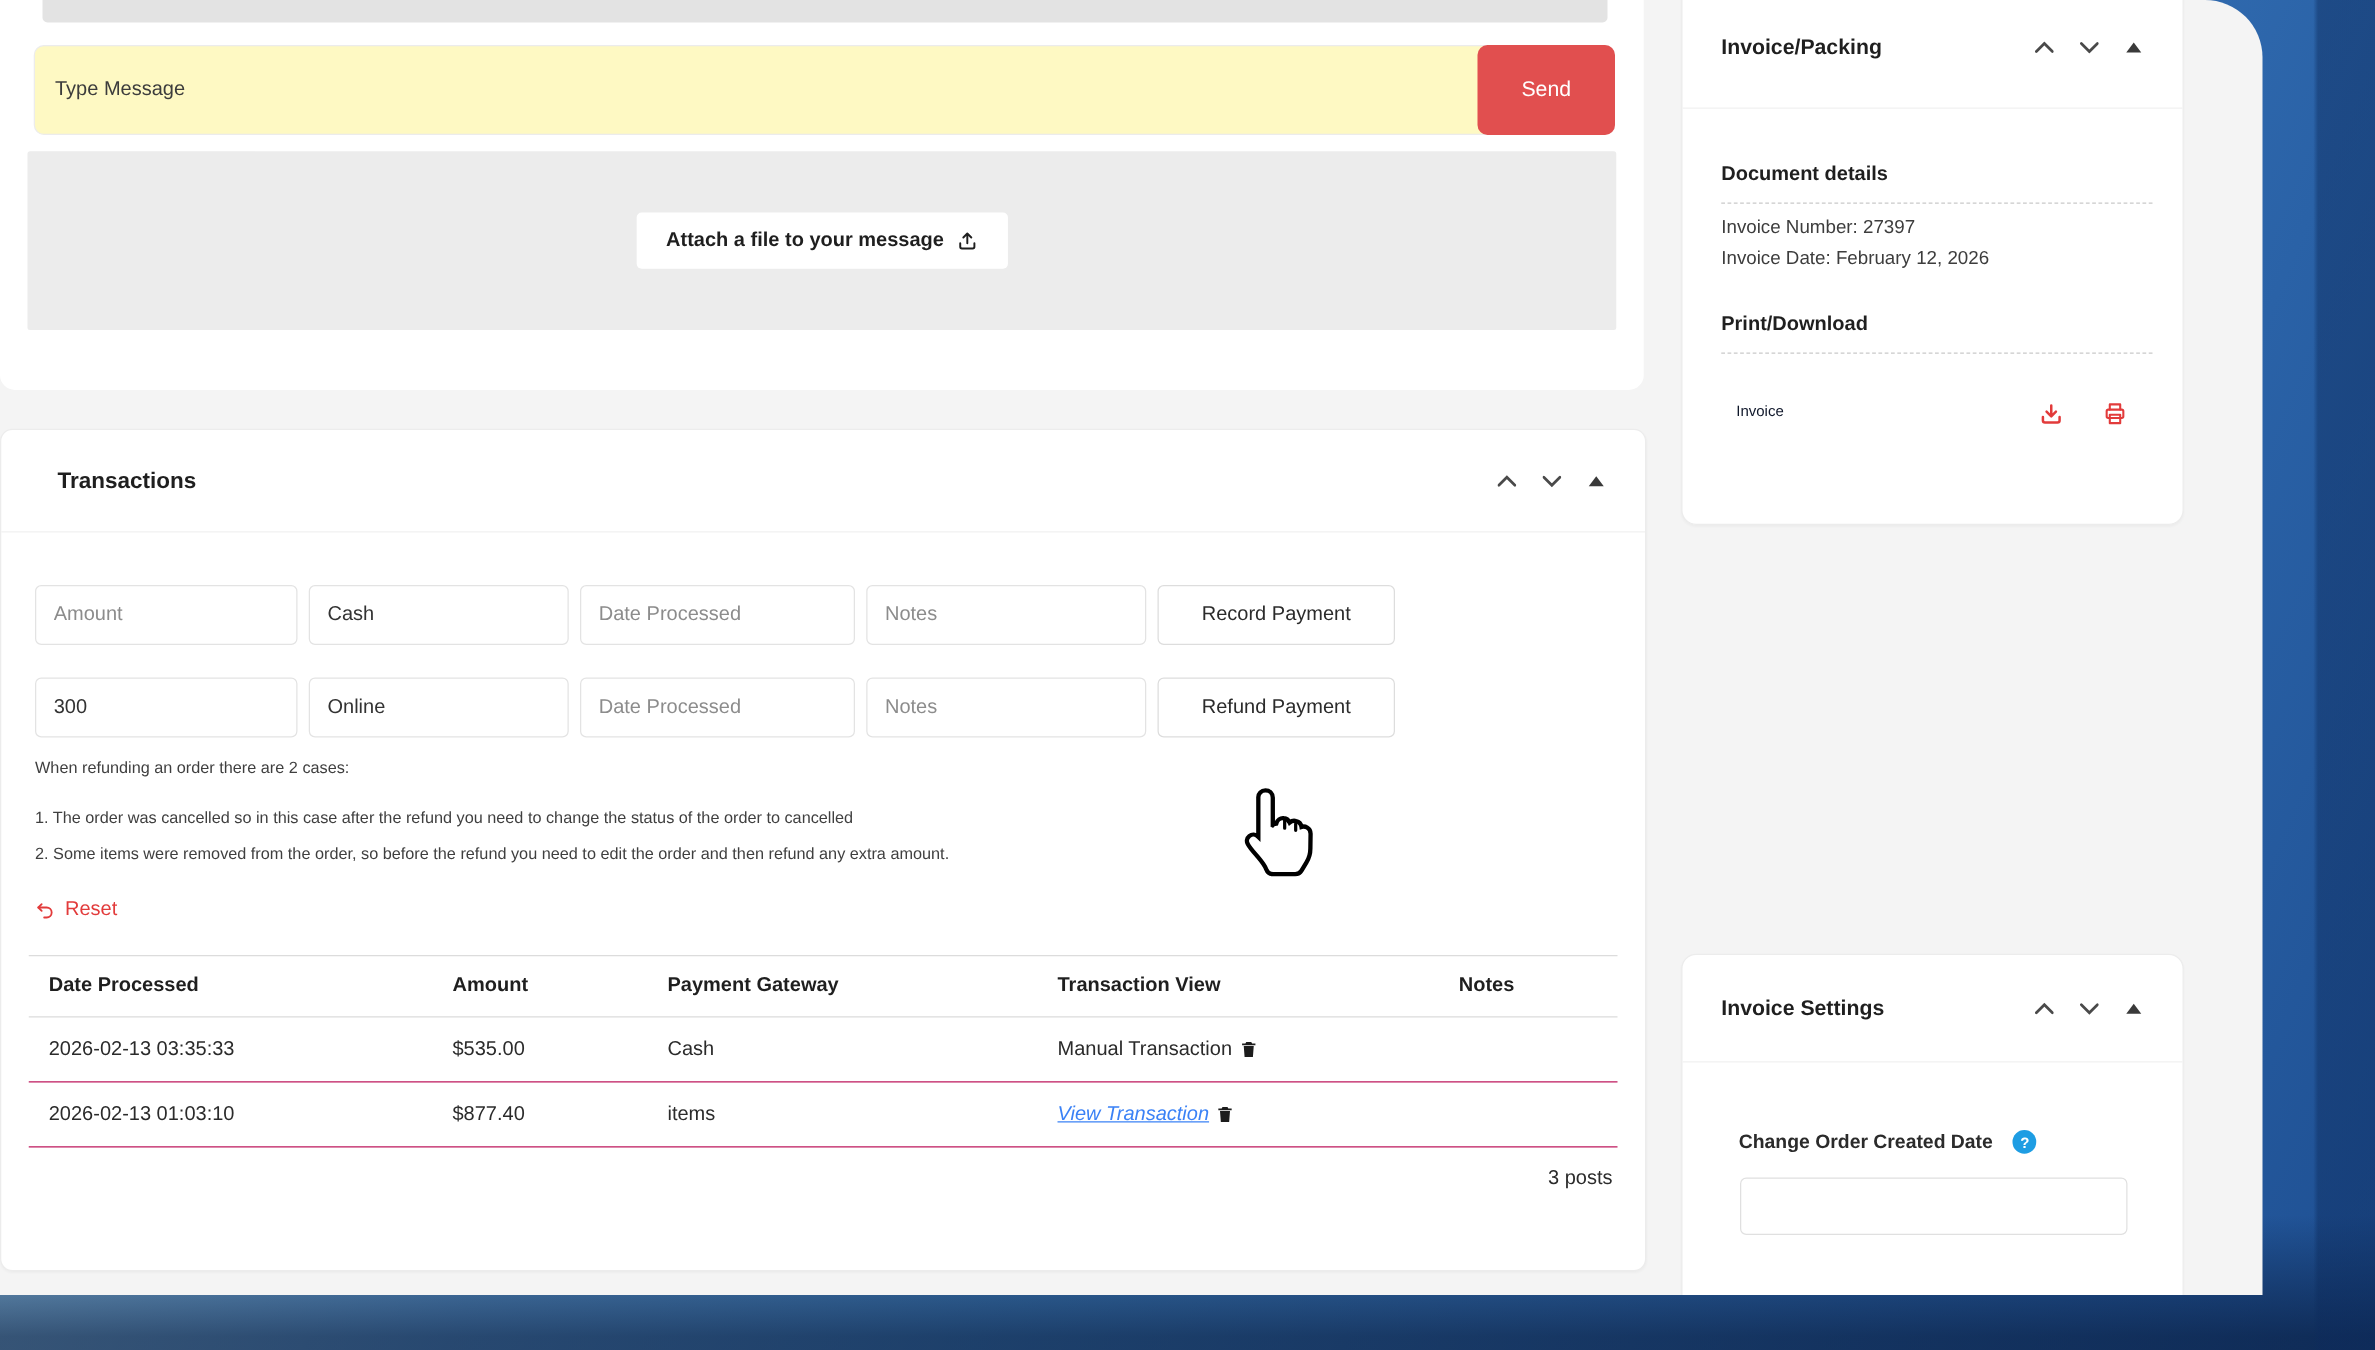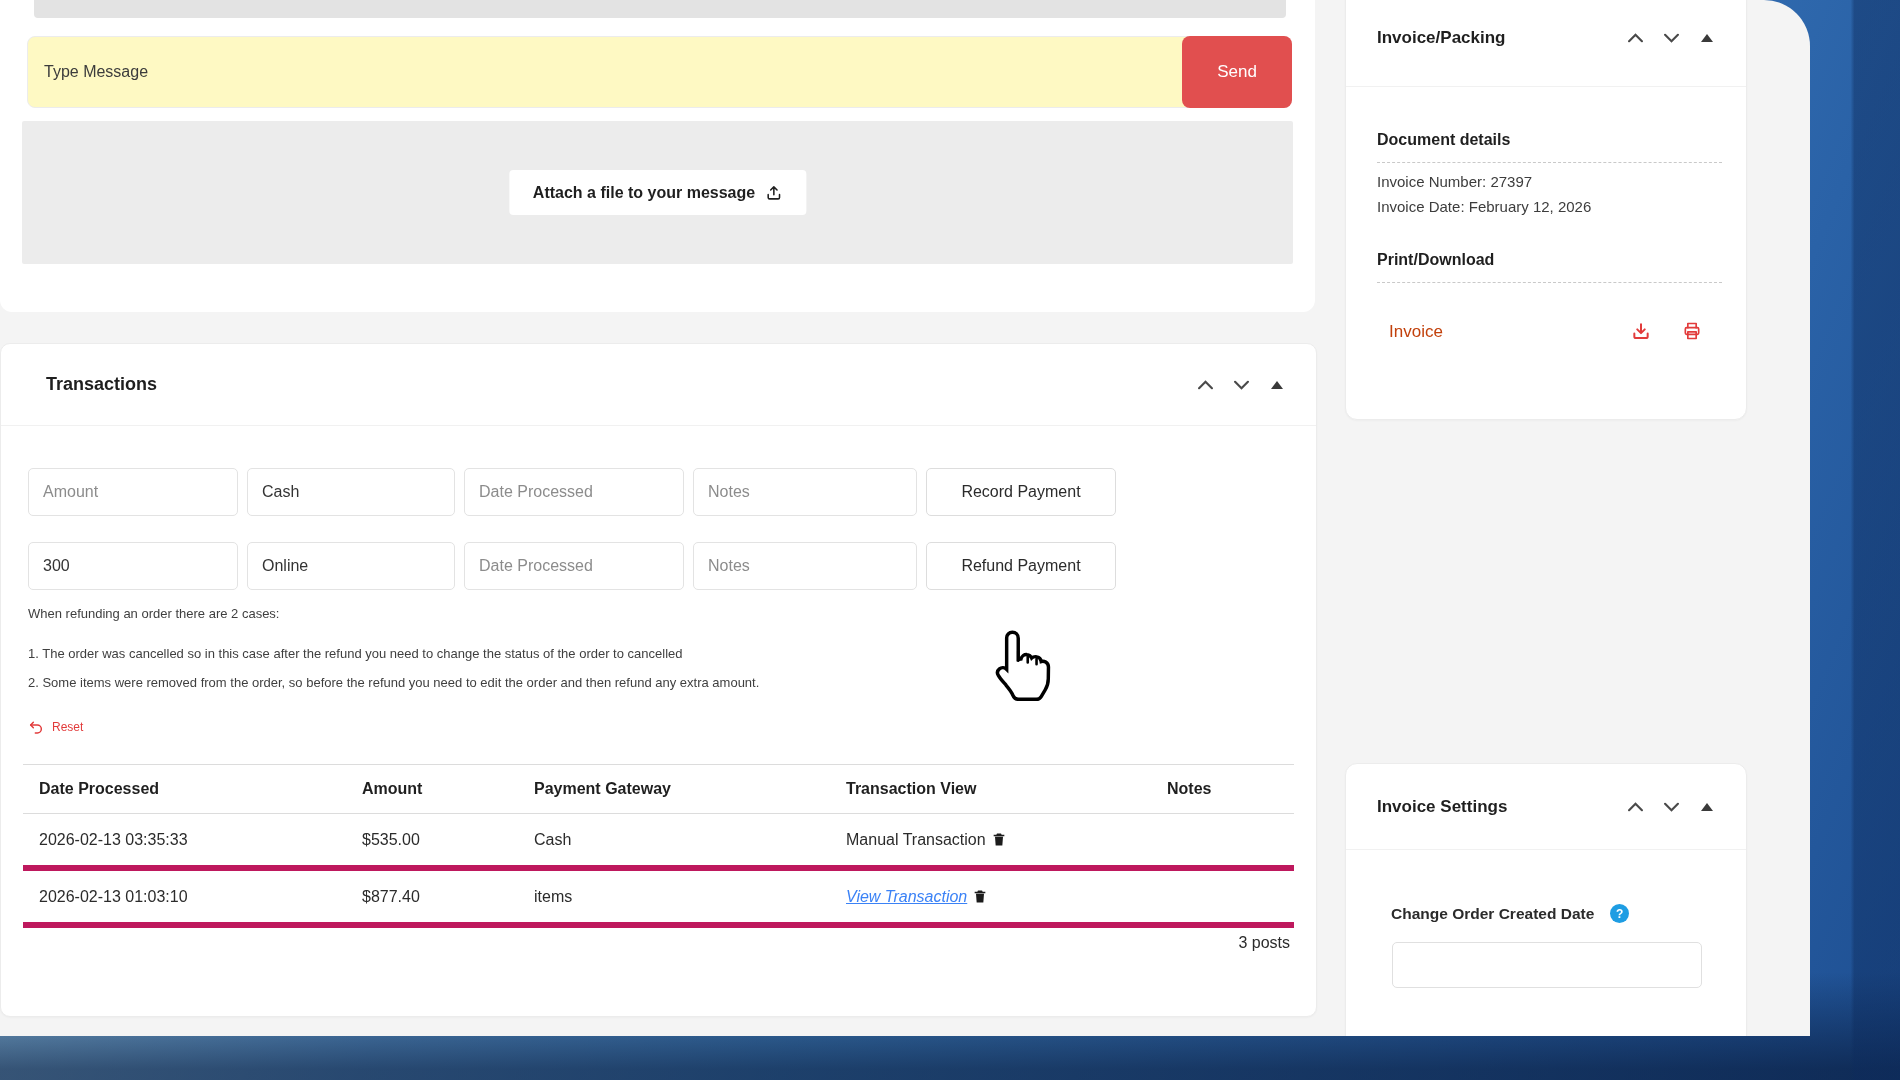--- a/index.html
+++ b/index.html
@@ -63,43 +63,43 @@
   .w-amount{width:210px;} .w-gateway{width:208px;} .w-date{width:220px;} .w-notes{width:224px;}
   .ghost-btn{
     width:190px;height:48px;border:1px solid #ddd;border-radius:5px;background:#fff;cursor:pointer;
     font:500 16px "Liberation Sans","DejaVu Sans",sans-serif;color:#2b2b2b;
   }
   .refund-notes{position:absolute;left:27px;top:262px;font-size:13px;color:#3f3f3f;}
   .refund-notes .intro{margin-bottom:18px;}
   .refund-notes .case{line-height:29px;}
   .reset-link{
     position:absolute;left:27px;top:375px;display:flex;align-items:center;gap:8px;
-    color:#e23b3b;font-size:12px;text-decoration:none;cursor:pointer;
+    color:#e23b3b;font-size:16px;text-decoration:none;cursor:pointer;
   }
   .tx-table{position:absolute;left:22px;top:420px;width:1271px;}
   .t-row{display:grid;grid-template-columns:323px 172px 312px 321px 1fr;align-items:center;}
   .t-head{height:48px;border-top:1px solid #dcdcdc;border-bottom:1px solid #dcdcdc;font-weight:700;color:#1f1f1f;font-size:16px;}
-  .t-body{height:51px;border-bottom:6px solid #be185d;font-size:16px;color:#2b2b2b;}
+  .t-body{height:51px;border-bottom:1px solid #be185d;font-size:16px;color:#2b2b2b;}
   .t-cell{padding-left:16px;display:flex;align-items:center;gap:3px;}
   .red-link{color:#3b82f6;text-decoration:underline;cursor:pointer;font-style:italic;}
   .trash{flex:0 0 auto;margin-left:2px;cursor:pointer;}
   .posts-count{position:absolute;right:26px;top:590px;font-size:16px;color:#2b2b2b;}
   
   .side-panel{position:absolute;left:1345px;width:400px;border-radius:12px;}
   .p-invoice{top:-12px;height:430px;}
   .p-expenses{top:458px;height:271px;}
   .p-settings{top:763px;height:290px;border-bottom-left-radius:0;border-bottom-right-radius:0;}
   .side-panel .panel-title{padding-left:31px;font-size:17px;}
   .p-invoice .panel-header{height:97px;}
   .p-expenses .panel-header{height:83px;}
   .p-settings .panel-header{height:85px;}
   .side-heading{position:absolute;left:31px;font-size:16px;font-weight:700;color:#1f1f1f;}
   .dash-line{position:absolute;left:31px;width:345px;border-top:1px dashed #c9c9c9;}
   .side-text{position:absolute;left:31px;font-size:15px;color:#3d3d3d;}
-  .doc-row-label{position:absolute;left:43px;font-size:17px;color:#c2410c;}
+  .doc-row-label{position:absolute;left:43px;font-size:12px;color:#0f172a;}
   .icon-btn{position:absolute;width:24px;height:24px;display:flex;align-items:center;justify-content:center;cursor:pointer;}
   .blue-link{position:absolute;left:35px;font-size:16px;font-weight:600;color:#2b45d4;text-decoration:underline;cursor:pointer;}
   .side-input{
     position:absolute;left:46px;width:310px;height:46px;border:1px solid #e0e0e0;border-radius:5px;box-sizing:border-box;
     font:16px "Liberation Sans","DejaVu Sans",sans-serif;color:#333;padding:0 14px;outline:none;background:#fff;
   }
   .settings-label{position:absolute;left:45px;top:140px;display:flex;align-items:center;gap:16px;font-size:15.5px;font-weight:600;color:#2b2b2b;}
   .q-icon{
     width:19px;height:19px;border-radius:50%;background:#1e9de3;color:#fff;
     display:flex;align-items:center;justify-content:center;font-size:12px;font-weight:700;cursor:pointer;

